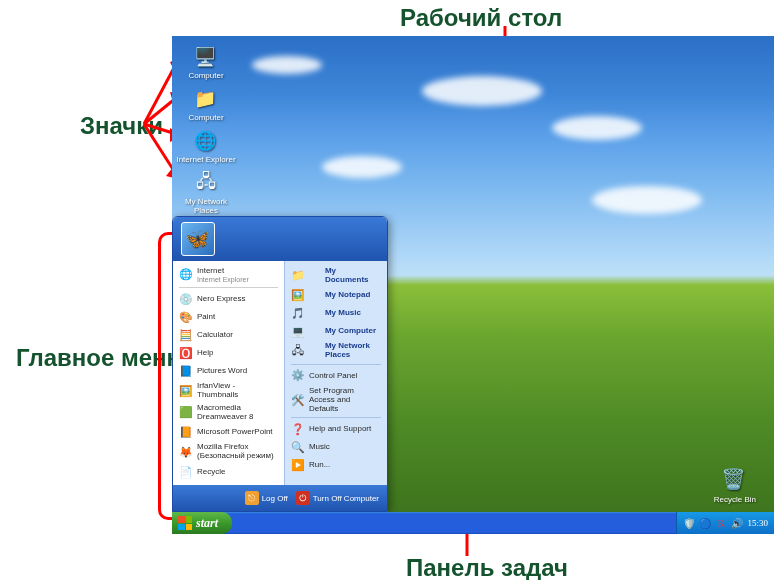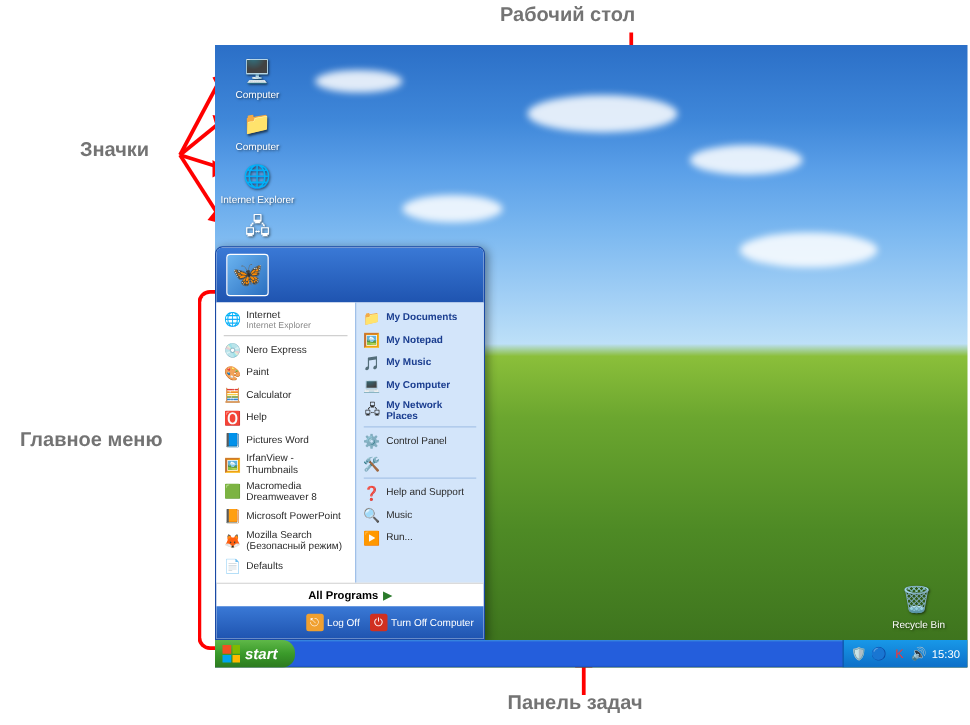--- a/index.html
+++ b/index.html
@@ -6,23 +6,23 @@
   body {
     width: 776px; height: 580px;
     font-family: Tahoma, Arial, sans-serif;
     font-size: 11px;
     background: #fff;
     position: relative;
     overflow: hidden;
   }
   .annotation {
     position: absolute;
-    font-size: 16px;
+    font-size: 24px;
     font-weight: bold;
-    color: #737373;
+    color: #14532d;
   }
 
   
   .desktop {
     position: absolute;
     left: 172px; top: 36px;
     width: 602px; height: 498px;
     background: linear-gradient(to bottom,
       #2b6fc7 0%, #3f87d9 12%, #5a9fe8 20%,
       #7bb8f0 30%, #a0cef5 40%, #bde0f8 48%,
@@ -107,21 +107,21 @@
     padding: 2px 4px; font-size: 8px; color: #2a2a2a;
     cursor: pointer; min-height: 18px;
   }
   .sm-item .ico {
     width: 14px; height: 14px; flex: none;
     display: flex; align-items: center; justify-content: center;
     font-size: 11px;
   }
   .sm-item .lbl { line-height: 1.1; }
   .sm-item .sub { display: block; font-size: 7px; color: #888; }
-  .sm-item.bold .lbl { font-weight: bold; color: #1a3d8f; }
+  .sm-item.bold .lbl { font-weight: bold; color: #1a3d8f; margin-left: 16px; }
   .sm-sep { height: 1px; background: #d0d0d0; margin: 2px 4px; }
   .sm-sep-r { height: 1px; background: #a8c4e8; margin: 2px 4px; }
   .sm-allprogs {
     display: flex; align-items: center; justify-content: center;
     padding: 4px; font-weight: bold; font-size: 9px;
     border-top: 1px solid #d0d0d0; cursor: pointer;
     gap: 4px;
   }
   .sm-footer {
     height: 26px;
@@ -139,21 +139,21 @@
     font-size: 9px;
   }
   .sm-foot-btn.logoff .ico { background: #f0a030; }
   .sm-foot-btn.turnoff .ico { background: #d03020; }
 
   
   .taskbar {
     position: absolute; left: 0; bottom: 0; right: 0;
     height: 22px;
     background: linear-gradient(to bottom, #3a8ee0 0%, #245edc 8%, #245edc 92%, #1a4ab0 100%);
-    display: flex; align-items: stretch;
+    display: flex; align-items: stretch; font-family: Liberation Serif, serif;
   }
   .start-btn {
     display: flex; align-items: center; gap: 4px;
     padding: 0 14px 0 6px;
     background: linear-gradient(to bottom, #5fb848 0%, #3a9a2a 50%, #2c7a1f 100%);
     color: #fff; font-weight: bold; font-style: italic;
     font-size: 12px; cursor: pointer;
     border-radius: 0 10px 10px 0;
   }
   .start-btn .winlogo {
@@ -183,21 +183,21 @@
     border-left: 3px solid #ff0000;
     border-top: 3px solid #ff0000;
     border-bottom: 3px solid #ff0000;
     border-radius: 10px 0 0 10px;
   }
 </style>
 </head>
 <body>
 
 <div class="annotation" style="left:400px; top:4px;">Рабочий стол</div>
-<div class="annotation" style="left:64px; top:112px;">Значки</div>
+<div class="annotation" style="left:80px; top:112px;">Значки</div>
 <div class="annotation" style="left:16px; top:344px;">Главное меню</div>
 <div class="annotation" style="left:406px; top:554px;">Панель задач</div>
 
 <svg class="red-arrow" style="left:490px; top:20px;" width="30" height="60">
   <line x1="15" y1="6" x2="15" y2="50" stroke="#ff0000" stroke-width="3"></line>
   <polygon points="15,58 8,46 22,46" fill="#ff0000"></polygon>
 </svg>
 <svg class="red-arrow" style="left:134px; top:56px;" width="50" height="130">
   <line x1="10" y1="68" x2="42" y2="8" stroke="#ff0000" stroke-width="3"></line>
     <polygon points="48,2 36,6 42,18" fill="#ff0000"></polygon>
@@ -283,25 +283,25 @@
           <div class="sm-item">
             <span class="ico">🟩</span>
             <span class="lbl">Macromedia Dreamweaver 8</span>
           </div>
           <div class="sm-item">
             <span class="ico">📙</span>
             <span class="lbl">Microsoft PowerPoint</span>
           </div>
           <div class="sm-item">
             <span class="ico">🦊</span>
-            <span class="lbl">Mozilla Search (Безопасный режим)</span>
+            <span class="lbl">Mozilla Firefox (Безопасный режим)</span>
           </div>
           <div class="sm-item">
             <span class="ico">📄</span>
-            <span class="lbl">Defaults</span>
+            <span class="lbl">Recycle</span>
           </div>
         </div>
       <div class="sm-right" id="sm-right">
           <div class="sm-item bold">
             <span class="ico">📁</span>
             <span class="lbl">My Documents</span>
           </div>
           <div class="sm-item bold">
             <span class="ico">🖼️</span>
             <span class="lbl">My Notepad</span>
@@ -318,39 +318,36 @@
             <span class="ico">🖧</span>
             <span class="lbl">My Network Places</span>
           </div>
           <div class="sm-sep-r"></div>
           <div class="sm-item">
             <span class="ico">⚙️</span>
             <span class="lbl">Control Panel</span>
           </div>
           <div class="sm-item">
             <span class="ico">🛠️</span>
+            <span class="lbl">Set Program Access and Defaults</span>
           </div>
           <div class="sm-sep-r"></div>
           <div class="sm-item">
             <span class="ico">❓</span>
             <span class="lbl">Help and Support</span>
           </div>
           <div class="sm-item">
             <span class="ico">🔍</span>
             <span class="lbl">Music</span>
           </div>
           <div class="sm-item">
             <span class="ico">▶️</span>
             <span class="lbl">Run...</span>
           </div>
         </div>
-    </div>
-    <div class="sm-allprogs">
-      <span>All Programs</span>
-      <span style="color:#2a7a2a;">▶</span>
     </div>
     <div class="sm-footer">
       <div class="sm-foot-btn logoff">
         <span class="ico">⎋</span>
         <span>Log Off</span>
       </div>
       <div class="sm-foot-btn turnoff">
         <span class="ico">⏻</span>
         <span>Turn Off Computer</span>
       </div>

